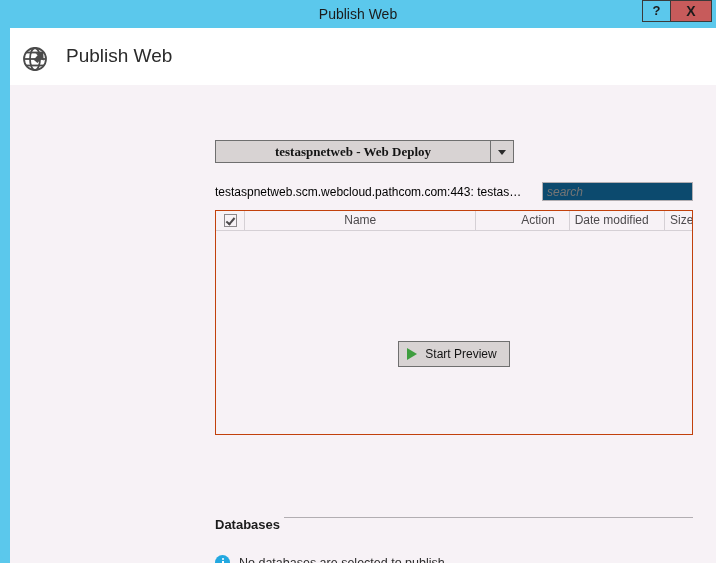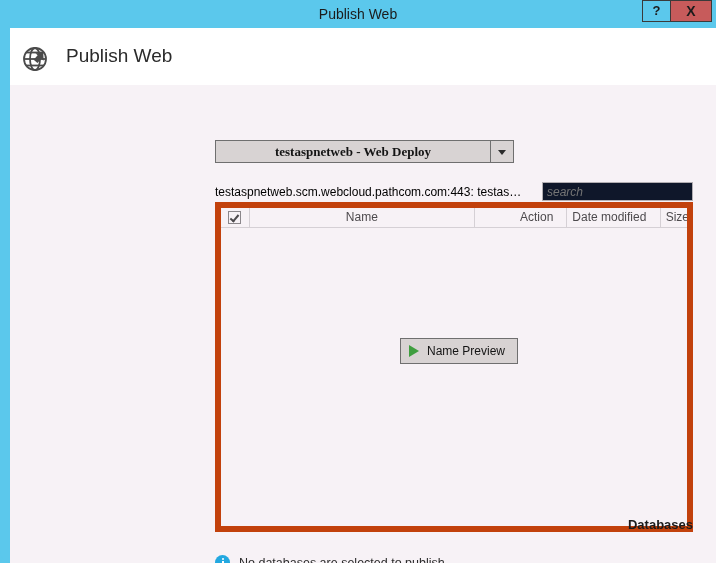--- a/index.html
+++ b/index.html
@@ -215,39 +215,39 @@
     color: #000000;
     font-family: "Liberation Sans", sans-serif;
     white-space: nowrap;
   }
   .search-box {
     position: absolute;
     left: 342px;
     top: 97px;
     width: 151px;
     height: 19px;
-    background: #0f172a;
+    background: #0c4a6e;
     border: 1px solid #b2aeb2;
     box-sizing: border-box;
     font-size: 12px;
     font-style: italic;
     color: #a09ca0;
     padding: 0 4px;
     font-family: "Liberation Sans", sans-serif;
     outline: none;
   }
 
   
   .file-list {
     position: absolute;
     left: 15px;
-    top: 117px;
+    top: 125px;
     width: 478px;
-    height: 330px;
-    border: 6px solid #c2410c;
+    height: 225px;
+    border: 1px solid #c2410c;
     box-sizing: border-box;
     background: #f7f2f6;
   }
   .file-list-header {
     display: flex;
     height: 20px;
     background: #f7f2f6;
     border-bottom: 1px solid #d5d0d5;
     box-sizing: border-box;
   }
@@ -324,23 +324,22 @@
     border-left: 10px solid #3f9e3f;
   }
 
   
   .db-header {
     position: absolute;
     left: 15px;
     top: 432px;
     width: 478px;
     display: flex;
-    align-items: flex-end;
+    align-items: flex-start;
     gap: 4px;
-    flex-direction: column;
   }
   .db-header-title {
     font-size: 13px;
     font-weight: bold;
     color: #1b1b1b;
     white-space: nowrap;
     font-family: "Liberation Sans", sans-serif;
   }
   .db-header-rule {
     flex: 1;
@@ -446,21 +445,21 @@
             <span class="hdr-checkbox"></span>
           </div>
           <div class="fl-col fl-col-name">Name</div>
           <div class="fl-col fl-col-action">Action</div>
           <div class="fl-col fl-col-date">Date modified</div>
           <div class="fl-col fl-col-size">Size</div>
         </div>
         <div class="start-preview-wrap">
           <button class="btn-start-preview">
             <span class="play-triangle"></span>
-            <span>Name Preview</span>
+            <span>Start Preview</span>
           </button>
         </div>
       </div>
 
       <div class="db-header">
         <span class="db-header-title">Databases</span>
         <span class="db-header-rule"></span>
       </div>
       <div class="db-message">
         <span class="info-icon"></span>

